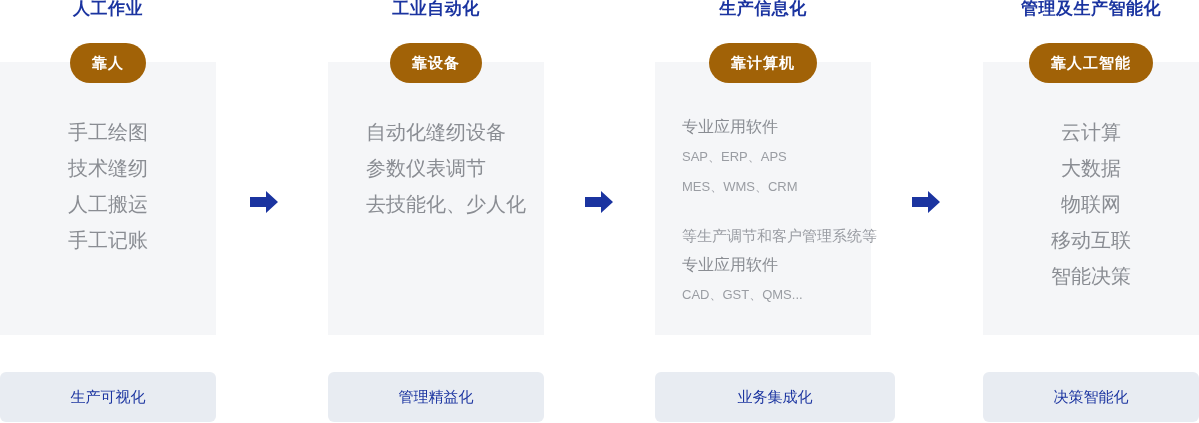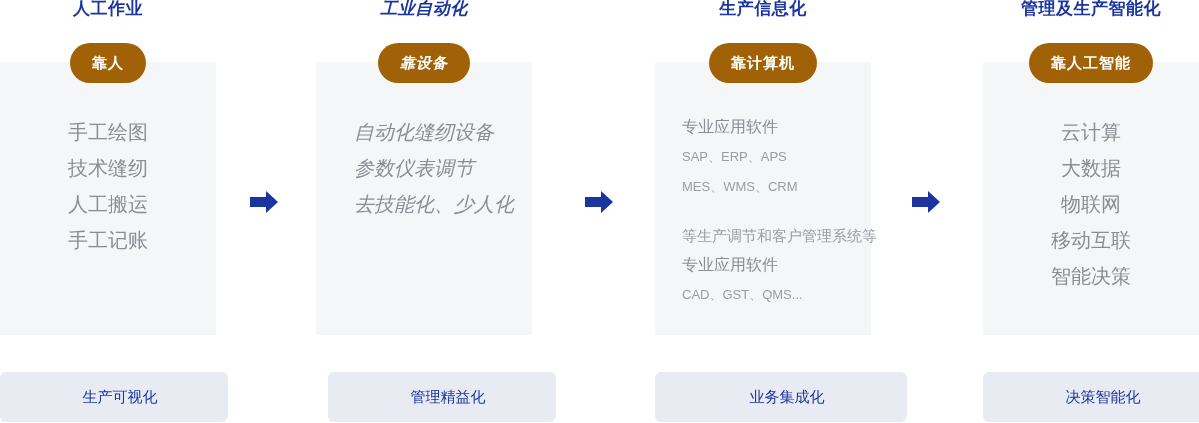--- a/index.html
+++ b/index.html
@@ -23,21 +23,21 @@
     height: 423px;
   }
 
   
   .col {
     position: absolute;
     top: 0;
     height: 423px;
   }
   .col-0 { left: 0px;   width: 216px; }
-  .col-1 { left: 316px; width: 216px; font-style: italic; }
+  .col-1 { left: 328px; width: 216px; }
   .col-2 { left: 655px; width: 216px; }
   .col-3 { left: 983px; width: 216px; }
 
   
   .col-title {
     position: absolute;
     top: -2px;
     left: 0;
     width: 100%;
     text-align: center;
@@ -146,21 +146,20 @@
     position: absolute;
     top: 372px;
     height: 50px;
     background: #e8ecf2;
     border-radius: 6px;
     color: #1B34A0;
     font-size: 15px;
     line-height: 50px;
     text-align: center;
     white-space: nowrap;
-    padding-left: 12px;
   }
   .foot-0 { left: 0px;   width: 216px; }
   .foot-1 { left: 328px; width: 216px; }
   .foot-2 { left: 655px; width: 240px; }
   .foot-3 { left: 983px; width: 216px; }
 </style>
 </head>
 <body>
 
 <div class="stage">

